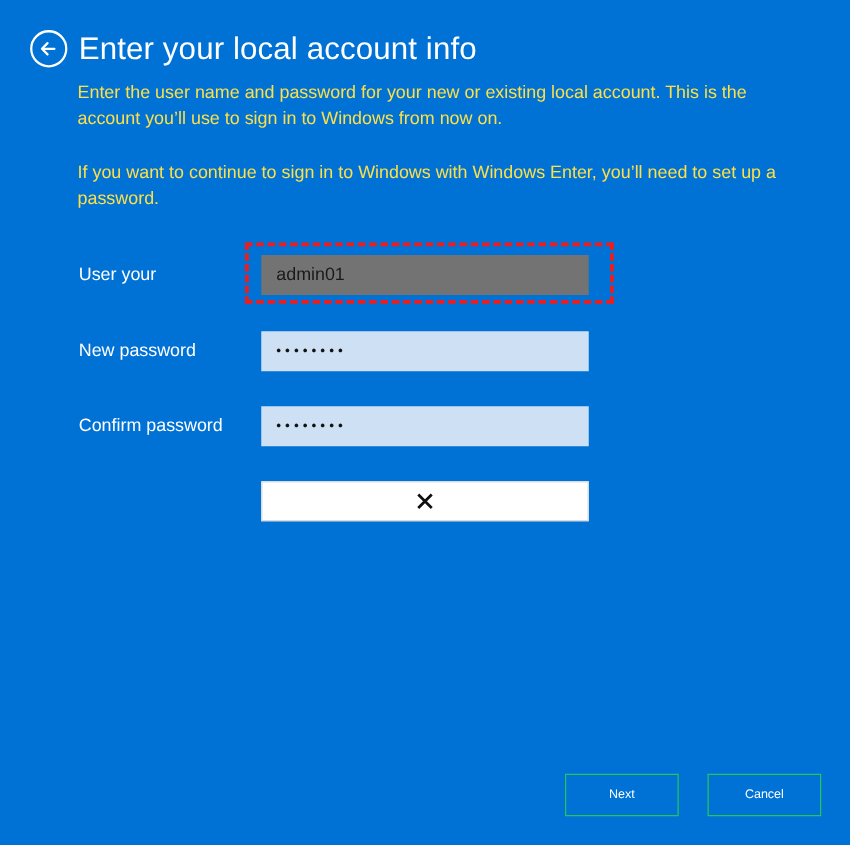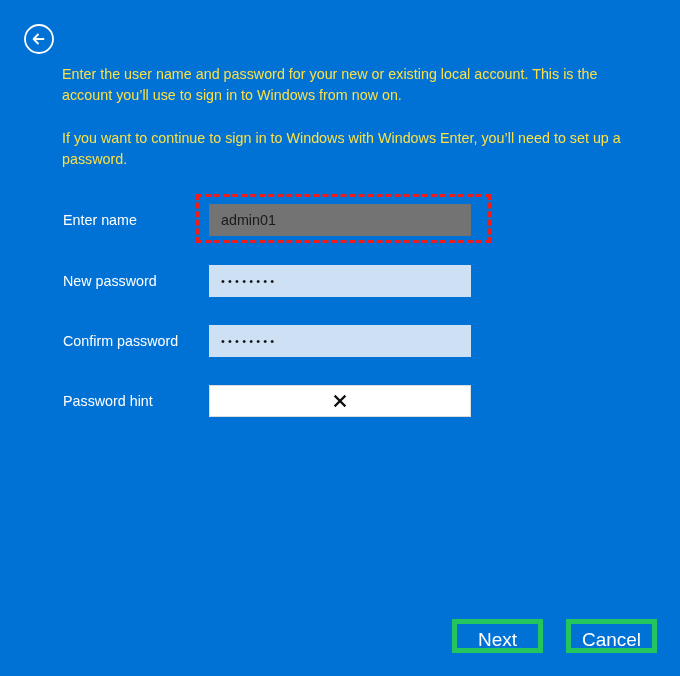--- a/index.html
+++ b/index.html
@@ -154,24 +154,24 @@
     width: 680px;
     height: 34px;
   }
   .win-button {
     position: absolute;
     top: 0;
     height: 34px;
     width: 91px;
     box-sizing: border-box;
     background: transparent;
-    border: 5px solid #22c55e;
+    border: 1px solid #22c55e;
     color: #ffffff;
     font-family: "Liberation Sans", sans-serif;
-    font-size: 19px;
+    font-size: 10px;
     line-height: 32px;
     text-align: center;
     padding: 0;
     cursor: pointer;
   }
   .win-button.next { left: 452px; }
   .win-button.cancel { left: 566px; }
 </style>
 </head>
 <body>
@@ -179,52 +179,52 @@
 <div class="header-row">
   <div class="back-button">
     <span>
       <svg width="32" height="32" viewBox="0 0 32 32" aria-hidden="true">
         <circle cx="16" cy="16" r="14" fill="none" stroke="#ffffff" stroke-width="1.8"></circle>
         <path d="M20.5 16 H11.5" fill="none" stroke="#ffffff" stroke-width="1.8" stroke-linecap="round"></path>
         <path d="M15 11.5 L10.6 16 L15 20.5" fill="none" stroke="#ffffff" stroke-width="1.8" stroke-linecap="round" stroke-linejoin="round"></path>
       </svg>
     </span>
   </div>
+  <div class="page-title">Enter your local account info</div>
 </div>
 
 <div class="intro-block">
   <p class="intro-para">Enter the user name and password for your new or existing local account. This is the account you’ll use to sign in to Windows from now on.</p>
   <p class="intro-para second">If you want to continue to sign in to Windows with Windows Enter, you’ll need to set up a password.</p>
 </div>
 
 <div class="form-area">
 
   <div class="form-row r0">
-    <div class="field-label">Enter name</div>
+    <div class="field-label">User your</div>
     <div class="field-box tinted">
       <span class="field-text">admin01</span>
     </div>
   </div>
 
   <div class="form-row r1">
     <div class="field-label">New password</div>
     <div class="field-box">
       <span class="field-text dots">••••••••</span>
     </div>
   </div>
 
   <div class="form-row r2">
     <div class="field-label">Confirm password</div>
     <div class="field-box">
       <span class="field-text dots">••••••••</span>
     </div>
   </div>
 
   <div class="form-row r3">
-    <div class="field-label">Password hint</div>
     <div class="field-box focused">
       <span class="field-text">no hint</span>
       <span class="clear-icon">
         <svg width="18" height="18" viewBox="0 0 18 18" aria-hidden="true">
           <path d="M3.6 3.6 L14.4 14.4 M14.4 3.6 L3.6 14.4" stroke="#111111" stroke-width="2.2" stroke-linecap="butt"></path>
         </svg>
       </span>
     </div>
   </div>
 

